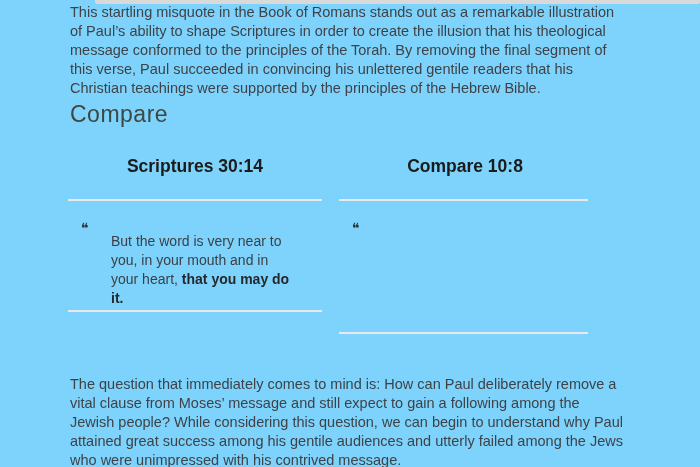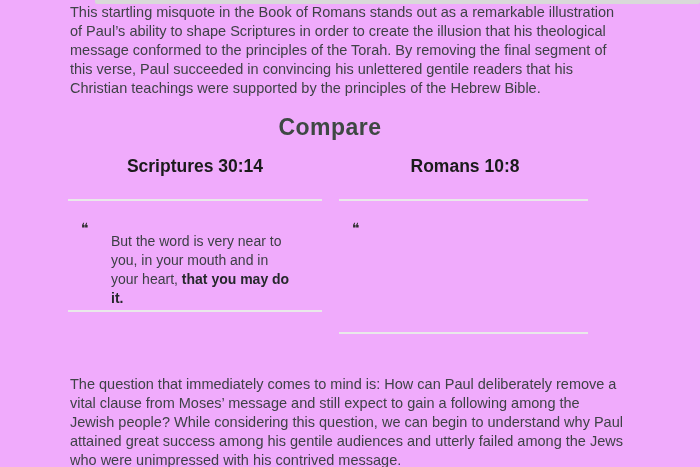--- a/index.html
+++ b/index.html
@@ -5,21 +5,21 @@
   * { margin: 0; padding: 0; box-sizing: border-box; }
   html, body { background: #ffffff; }
   body {
     font-family: "Liberation Sans", "DejaVu Sans", sans-serif;
     color: #3f4247;
   }
   .page {
     position: relative;
     width: 700px;
     height: 467px;
-    background: #f0abfc;
+    background: #7dd3fc;
     overflow: hidden;
   }
   .top-partial-bar {
     position: absolute;
     top: 0; left: 95px;
     width: 605px; height: 4px;
     background: #d9d9d9;
     border-radius: 0 0 2px 2px;
   }
   .body-paragraph {
@@ -28,26 +28,25 @@
     width: 575px;
     font-size: 14.5px;
     line-height: 19px;
     color: #3f4247;
     white-space: pre;
   }
   .intro { top: 3px; }
   .closing { top: 375px; }
   .compare-title {
     position: absolute;
-    top: 112px; left: 70px;
+    top: 99px; left: 70px;
     width: 520px;
-    text-align: center;
     font-size: 23px;
     line-height: 30px;
-    font-weight: 700;
+    font-weight: 400;
     letter-spacing: 0.5px;
     color: #3e4843;
   }
   .verse-heading {
     position: absolute;
     top: 154px;
     width: 250px;
     text-align: center;
     font-size: 17.5px;
     line-height: 24px;
@@ -95,21 +94,21 @@
   <p class="body-paragraph intro">This startling misquote in the Book of Romans stands out as a remarkable illustration
 of Paul’s ability to shape Scriptures in order to create the illusion that his theological
 message conformed to the principles of the Torah. By removing the final segment of
 this verse, Paul succeeded in convincing his unlettered gentile readers that his
 Christian teachings were supported by the principles of the Hebrew Bible.</p>
 
   <h2 class="compare-title">Compare</h2>
 
   <h3 class="verse-heading left">Scriptures 30:14</h3>
 
-  <h3 class="verse-heading right">Romans 10:8</h3>
+  <h3 class="verse-heading right">Compare 10:8</h3>
 
   <div class="quote-box left">
     <span class="quote-glyph">❝</span>
     <span class="quote-text"><span>But the word is very near to
 you, in your mouth and in
 your heart, </span><span class="bold-part">that you may do
 it.</span></span>
   </div>
 
   <div class="quote-box right">

